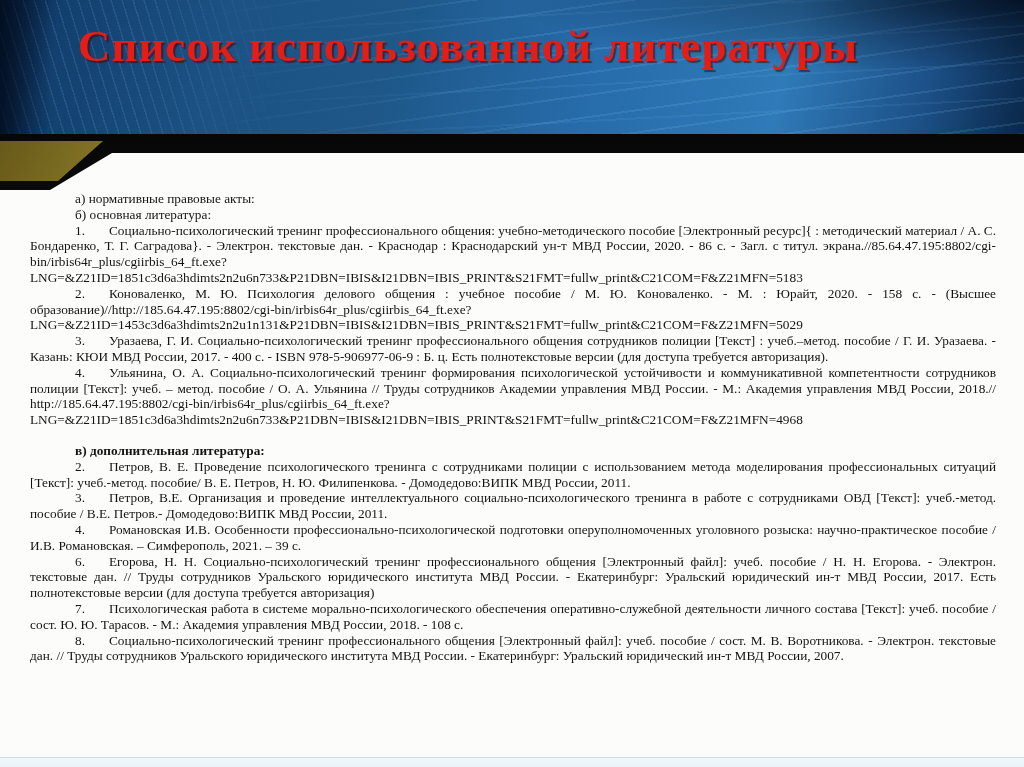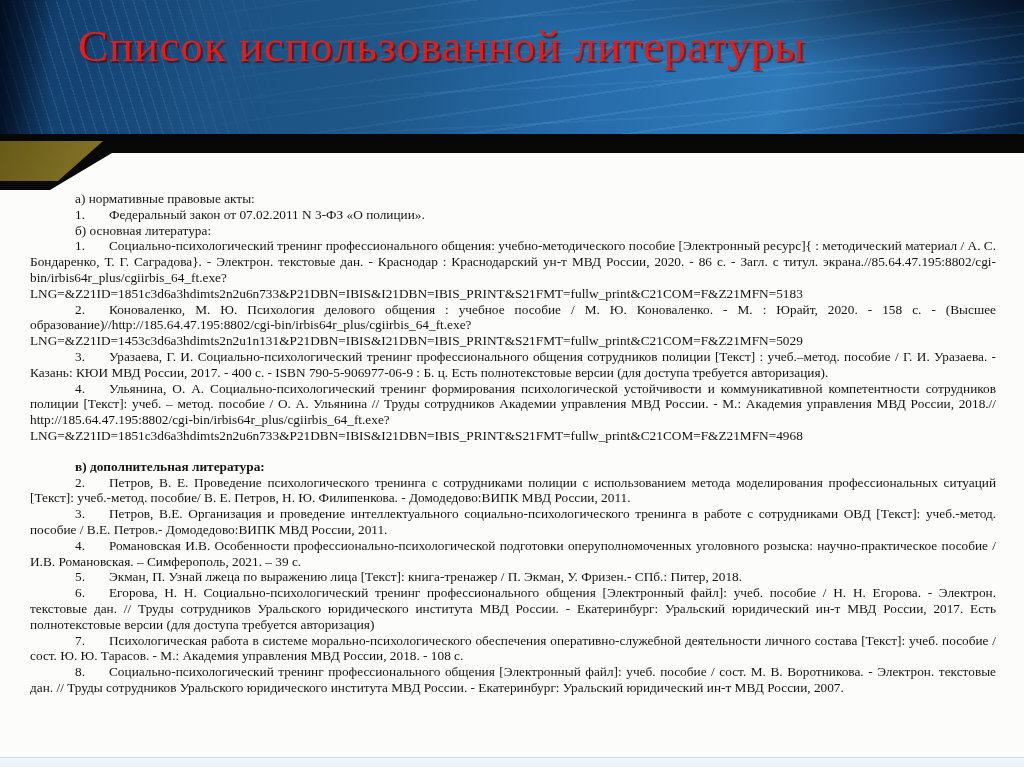--- a/index.html
+++ b/index.html
@@ -31,21 +31,21 @@
   .stripes-right{
     position:absolute;right:0;top:0;width:860px;height:137px;opacity:.6;
     background:
       repeating-linear-gradient(172deg, rgba(140,200,255,0) 0 20px, rgba(140,205,255,.22) 20px 22px),
       repeating-linear-gradient(177deg, rgba(140,200,255,0) 0 34px, rgba(120,190,245,.16) 34px 36px);
     -webkit-mask-image:linear-gradient(to left,#000 55%,transparent 98%);
     mask-image:linear-gradient(to left,#000 55%,transparent 98%);
   }
   .slide-title{
     position:absolute;left:78px;top:20px;width:900px;
-    font-size:45px;font-weight:normal;letter-spacing:1px;
+    font-size:45px;font-weight:bold;letter-spacing:1px;
     color:#e41d17;
     text-shadow:2px 2px 1px rgba(70,0,0,.55);
     white-space:nowrap;
   }
   
   .ribbon-black{
     position:absolute;left:0;top:0;width:1024px;height:190px;
     background:linear-gradient(to bottom,#000 0%,#0a0a0a 100%);
     clip-path:polygon(0 134px,1024px 134px,1024px 153px,112px 153px,50px 190px,0 190px);
   }
@@ -81,29 +81,27 @@
   <div class="stripes-right"></div>
   <div class="shade-tr"></div>
   <div class="slide-title">Список использованной литературы</div>
 </div>
 
 <div class="ribbon-black"></div>
 <div class="ribbon-gold"></div>
 
 <div class="content">
     <p class="sec-label">а) нормативные правовые акты:</p>
-    <p class="bib-item"><span class="num">1.</span><span>Федеральный закон от 07.02.2011 N 3-ФЗ «О полиции».</span></p>
     <p class="sec-label">б) основная литература:</p>
     <p class="bib-item"><span class="num">1.</span><span>Социально-психологический тренинг профессионального общения: учебно-методического пособие [Электронный ресурс]{ : методический материал / А. С. Бондаренко, Т. Г. Саградова}. - Электрон. текстовые дан. - Краснодар : Краснодарский ун-т МВД России, 2020. - 86 с. - Загл. с титул. экрана.//85.64.47.195:8802/cgi-bin/irbis64r_plus/cgiirbis_64_ft.exe?LNG=&amp;Z21ID=1851c3d6a3hdimts2n2u6n733&amp;P21DBN=IBIS&amp;I21DBN=IBIS_PRINT&amp;S21FMT=fullw_print&amp;C21COM=F&amp;Z21MFN=5183</span></p>
     <p class="bib-item"><span class="num">2.</span><span>Коноваленко, М. Ю. Психология делового общения : учебное пособие / М. Ю. Коноваленко. - М. : Юрайт, 2020. - 158 с. - (Высшее образование)//http://185.64.47.195:8802/cgi-bin/irbis64r_plus/cgiirbis_64_ft.exe?LNG=&amp;Z21ID=1453c3d6a3hdimts2n2u1n131&amp;P21DBN=IBIS&amp;I21DBN=IBIS_PRINT&amp;S21FMT=fullw_print&amp;C21COM=F&amp;Z21MFN=5029</span></p>
-    <p class="bib-item"><span class="num">3.</span><span>Уразаева, Г. И. Социально-психологический тренинг профессионального общения сотрудников полиции [Текст] : учеб.–метод. пособие / Г. И. Уразаева. - Казань: КЮИ МВД России, 2017. - 400 с. - ISBN 790-5-906977-06-9  : Б. ц. Есть полнотекстовые версии (для доступа требуется авторизация).</span></p>
+    <p class="bib-item"><span class="num">3.</span><span>Уразаева, Г. И. Социально-психологический тренинг профессионального общения сотрудников полиции [Текст] : учеб.–метод. пособие / Г. И. Уразаева. - Казань: КЮИ МВД России, 2017. - 400 с. - ISBN 978-5-906977-06-9  : Б. ц. Есть полнотекстовые версии (для доступа требуется авторизация).</span></p>
     <p class="bib-item"><span class="num">4.</span><span>Ульянина, О. А. Социально-психологический тренинг формирования психологической устойчивости и коммуникативной компетентности сотрудников полиции [Текст]: учеб. – метод. пособие / О. А. Ульянина // Труды сотрудников Академии управления МВД России. - М.: Академия управления МВД России, 2018.// http://185.64.47.195:8802/cgi-bin/irbis64r_plus/cgiirbis_64_ft.exe?LNG=&amp;Z21ID=1851c3d6a3hdimts2n2u6n733&amp;P21DBN=IBIS&amp;I21DBN=IBIS_PRINT&amp;S21FMT=fullw_print&amp;C21COM=F&amp;Z21MFN=4968</span></p>
     <p class="sec-label gap-before">в) дополнительная литература:</p>
     <p class="bib-item"><span class="num">2.</span><span>Петров, В. Е. Проведение психологического тренинга с сотрудниками полиции с использованием метода моделирования профессиональных ситуаций [Текст]: учеб.-метод. пособие/ В. Е. Петров, Н. Ю. Филипенкова. - Домодедово:ВИПК МВД России, 2011.</span></p>
     <p class="bib-item"><span class="num">3.</span><span>Петров, В.Е. Организация и проведение интеллектуального социально-психологического тренинга в работе с сотрудниками ОВД [Текст]: учеб.-метод. пособие / В.Е. Петров.- Домодедово:ВИПК МВД России, 2011.</span></p>
     <p class="bib-item"><span class="num">4.</span><span>Романовская И.В. Особенности профессионально-психологической подготовки оперуполномоченных уголовного розыска: научно-практическое пособие / И.В. Романовская. – Симферополь, 2021. – 39 с.</span></p>
-    <p class="bib-item"><span class="num">5.</span><span>Экман, П. Узнай лжеца по выражению лица [Текст]: книга-тренажер / П. Экман, У. Фризен.- СПб.: Питер, 2018.</span></p>
     <p class="bib-item"><span class="num">6.</span><span>Егорова, Н. Н.  Социально-психологический тренинг профессионального общения [Электронный файл]: учеб. пособие / Н. Н. Егорова. - Электрон. текстовые дан. // Труды сотрудников Уральского юридического института МВД России. - Екатеринбург: Уральский юридический ин-т МВД России, 2017. Есть полнотекстовые версии (для доступа требуется авторизация)</span></p>
     <p class="bib-item"><span class="num">7.</span><span>Психологическая работа в системе морально-психологического обеспечения оперативно-служебной деятельности личного состава [Текст]: учеб. пособие / сост. Ю. Ю. Тарасов. - М.: Академия управления МВД России, 2018. - 108 с.</span></p>
     <p class="bib-item"><span class="num">8.</span><span>Социально-психологический тренинг профессионального общения [Электронный файл]: учеб. пособие / сост. М. В. Воротникова. - Электрон. текстовые дан. // Труды сотрудников Уральского юридического института МВД России. - Екатеринбург: Уральский юридический ин-т МВД России, 2007.</span></p>
   </div>
 
 <div class="bottom-strip"></div>
 
 </body></html>

